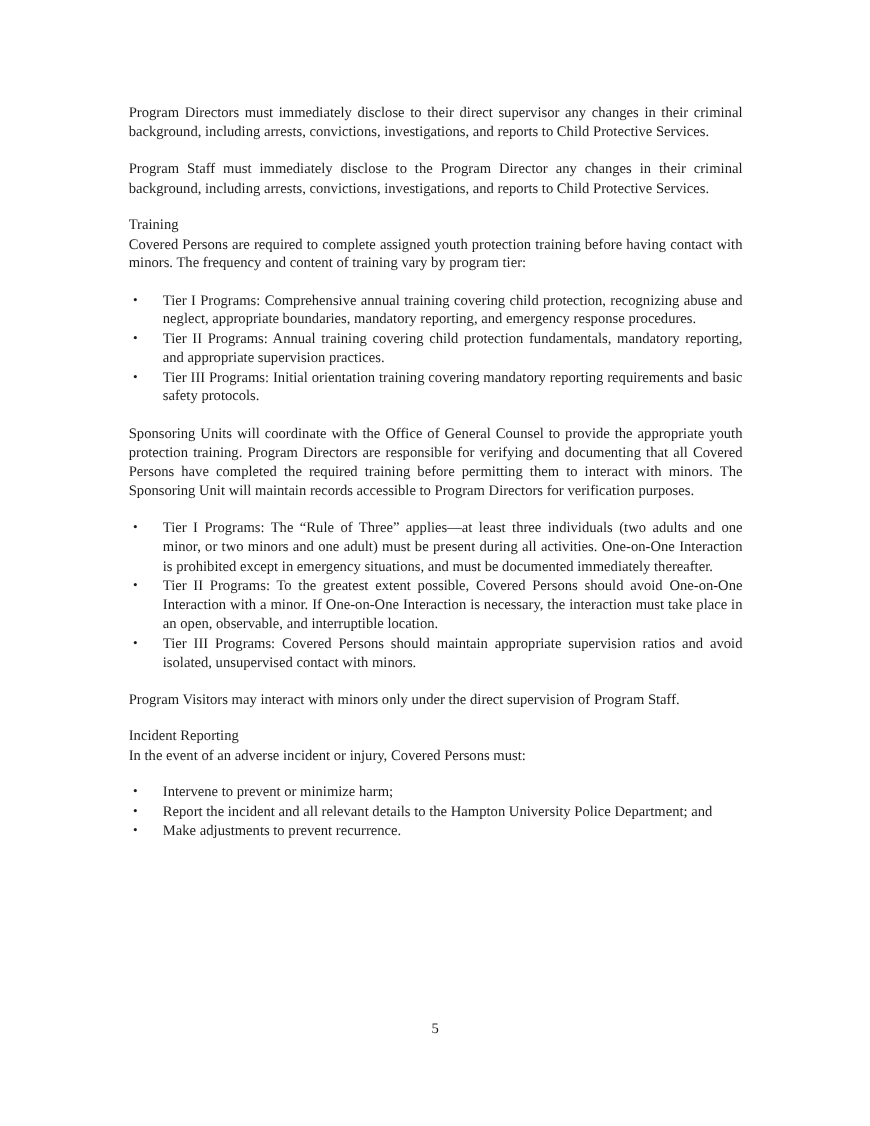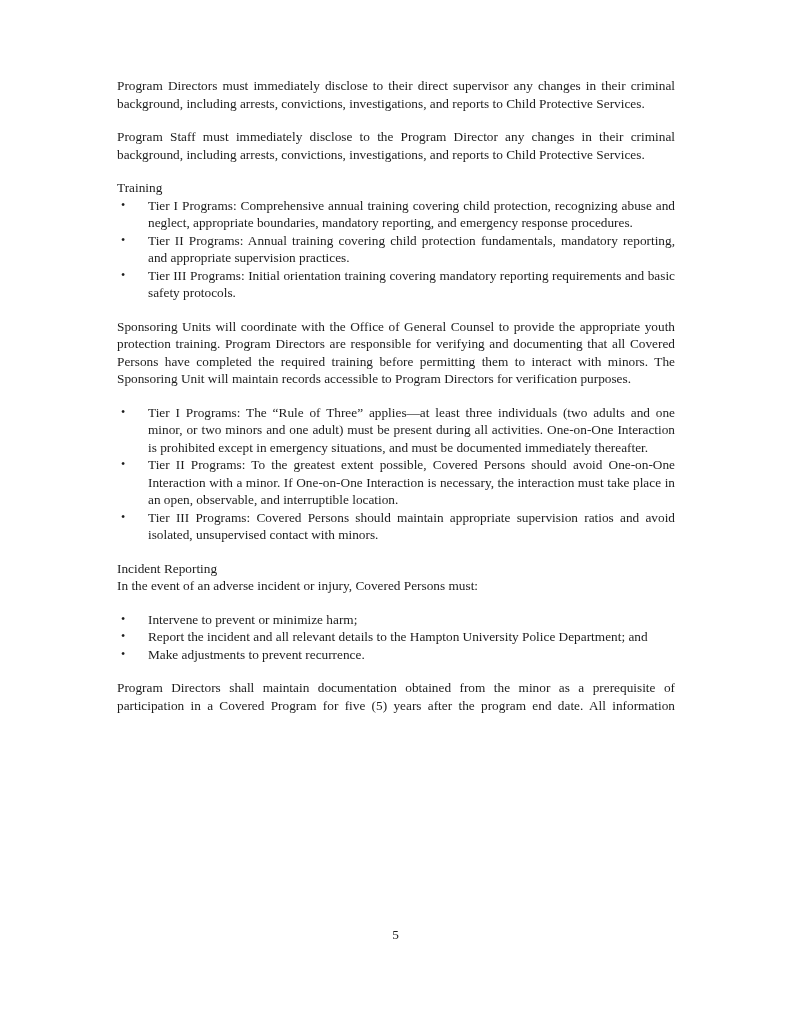--- a/index.html
+++ b/index.html
@@ -12,21 +12,21 @@
   .page {
     position: relative;
     width: 791px; height: 1024px;
     background: #ffffff;
     color: #1c1c1c;
     font-size: 13.3px;
     line-height: 17.5px;
   }
   .content {
     position: absolute;
-    top: 77px; left: 117px;
+    top: 93px; left: 117px;
     width: 558px;
   }
   .para {
     text-align: justify;
     margin: 0 0 16px 0;
   }
   .heading {
     font-size: 13.3px;
     font-weight: normal;
     line-height: 17.5px;
@@ -61,20 +61,21 @@
 <body>
 
 <div class="page">
   <div class="content">
 
     <p class="para">Program Directors must immediately disclose to their direct supervisor any changes in their criminal background, including arrests, convictions, investigations, and reports to Child Protective Services.</p>
 
     <p class="para">Program Staff must immediately disclose to the Program Director any changes in their criminal background, including arrests, convictions, investigations, and reports to Child Protective Services.</p>
 
     <h3 class="heading">Training</h3>
+    <p class="para">Covered Persons are required to complete assigned youth protection training before having contact with minors. The frequency and content of training vary by program tier:</p>
 
     <ul class="bullet-list">
       <li class="bullet-item">
         <span class="bullet-marker">•</span>
         <span class="bullet-text">Tier I Programs: Comprehensive annual training covering child protection, recognizing abuse and neglect, appropriate boundaries, mandatory reporting, and emergency response procedures.</span>
       </li>
       <li class="bullet-item">
         <span class="bullet-marker">•</span>
         <span class="bullet-text">Tier II Programs: Annual training covering child protection fundamentals, mandatory reporting, and appropriate supervision practices.</span>
       </li>
@@ -95,38 +96,38 @@
       <li class="bullet-item">
         <span class="bullet-marker">•</span>
         <span class="bullet-text">Tier II Programs: To the greatest extent possible, Covered Persons should avoid One-on-One Interaction with a minor. If One-on-One Interaction is necessary, the interaction must take place in an open, observable, and interruptible location.</span>
       </li>
       <li class="bullet-item">
         <span class="bullet-marker">•</span>
         <span class="bullet-text">Tier III Programs: Covered Persons should maintain appropriate supervision ratios and avoid isolated, unsupervised contact with minors.</span>
       </li>
     </ul>
 
+    <p class="para">Program Visitors may interact with minors only under the direct supervision of Program Staff.</p>
 
     <h3 class="heading">Incident Reporting</h3>
     <p class="para">In the event of an adverse incident or injury, Covered Persons must:</p>
 
     <ul class="bullet-list">
       <li class="bullet-item">
         <span class="bullet-marker">•</span>
         <span class="bullet-text">Intervene to prevent or minimize harm;</span>
       </li>
       <li class="bullet-item">
         <span class="bullet-marker">•</span>
         <span class="bullet-text">Report the incident and all relevant details to the Hampton University Police Department; and</span>
       </li>
       <li class="bullet-item">
         <span class="bullet-marker">•</span>
         <span class="bullet-text">Make adjustments to prevent recurrence.</span>
       </li>
     </ul>
 
 
-    <p class="para justify-last">Program Directors shall maintain documentation obtained from the minor as a prerequisite of participation in a Covered Program for five (5) years after the program end date. All information</p>
 
   </div>
 
   <div class="page-number">5</div>
 </div>
 
 </body></html>

